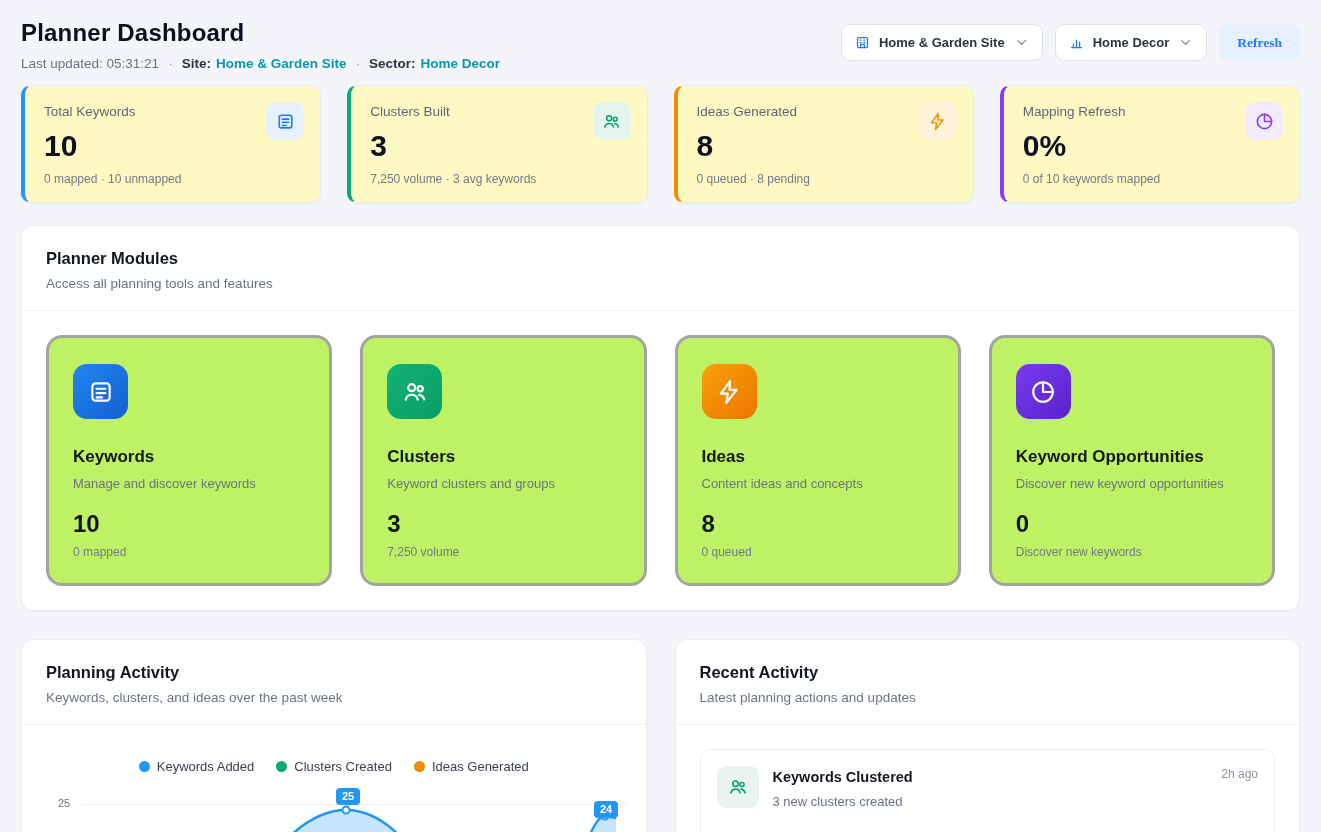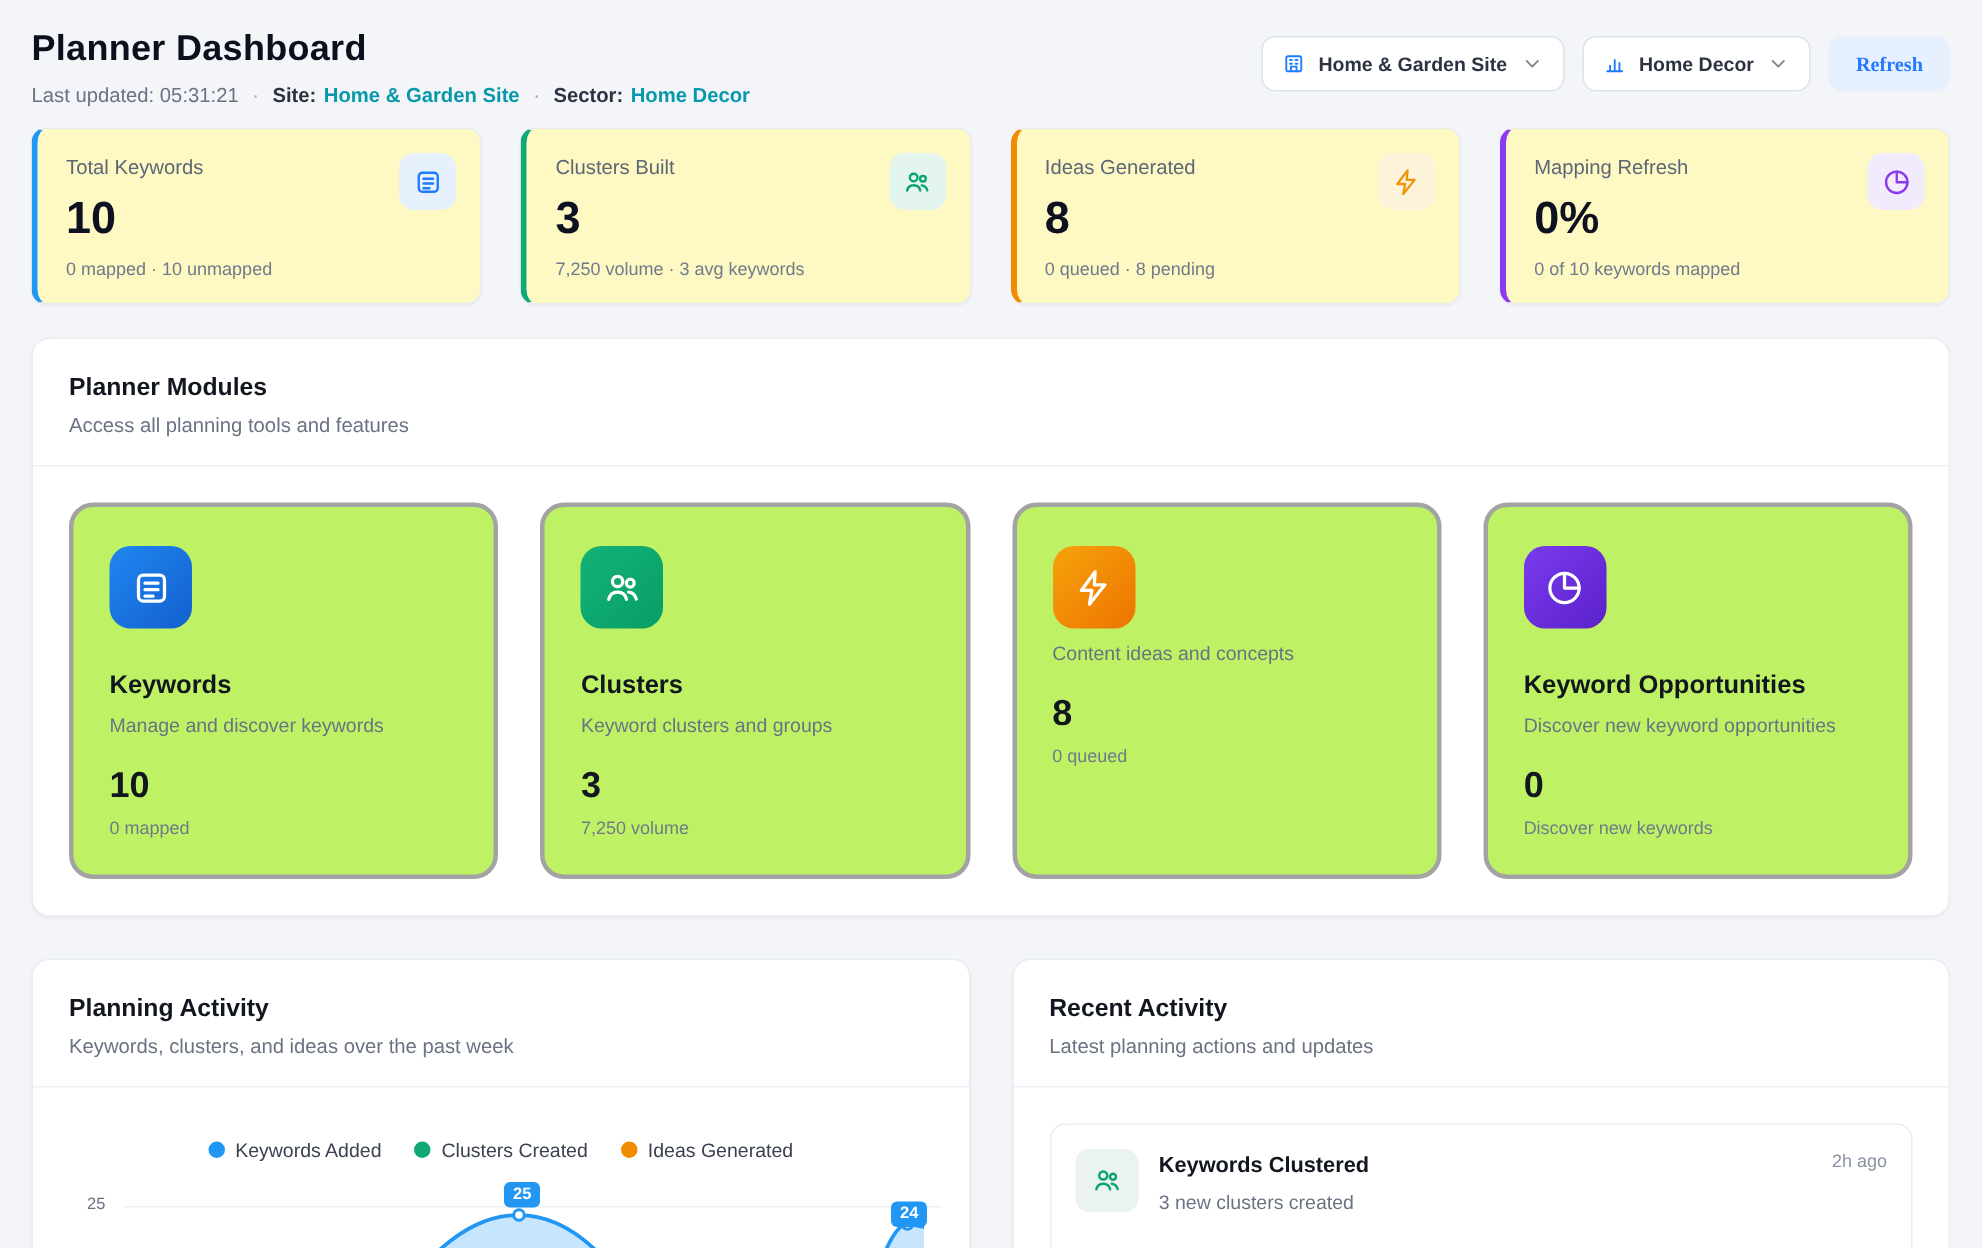--- a/index.html
+++ b/index.html
@@ -264,20 +264,21 @@
         <div class="module-value">3</div>
         <div class="module-detail">7,250 volume</div>
       </div>
 
       <div class="module-card">
         <div class="module-icon mi-orange">
           <svg viewBox="0 0 24 24" fill="none" stroke="currentColor" stroke-width="2" stroke-linejoin="round">
               <path d="M13 2 4.5 13.5H11L9.5 22 19 10h-6.5z"></path>
             </svg>
         </div>
+        <div class="module-title">Ideas</div>
         <div class="module-desc">Content ideas and concepts</div>
         <div class="module-value">8</div>
         <div class="module-detail">0 queued</div>
       </div>
 
       <div class="module-card">
         <div class="module-icon mi-purple">
           <svg viewBox="0 0 24 24" fill="none" stroke="currentColor" stroke-width="2" stroke-linecap="round" stroke-linejoin="round">
               <circle cx="12" cy="12" r="9"></circle>
               <path d="M12 3v9h9"></path>

